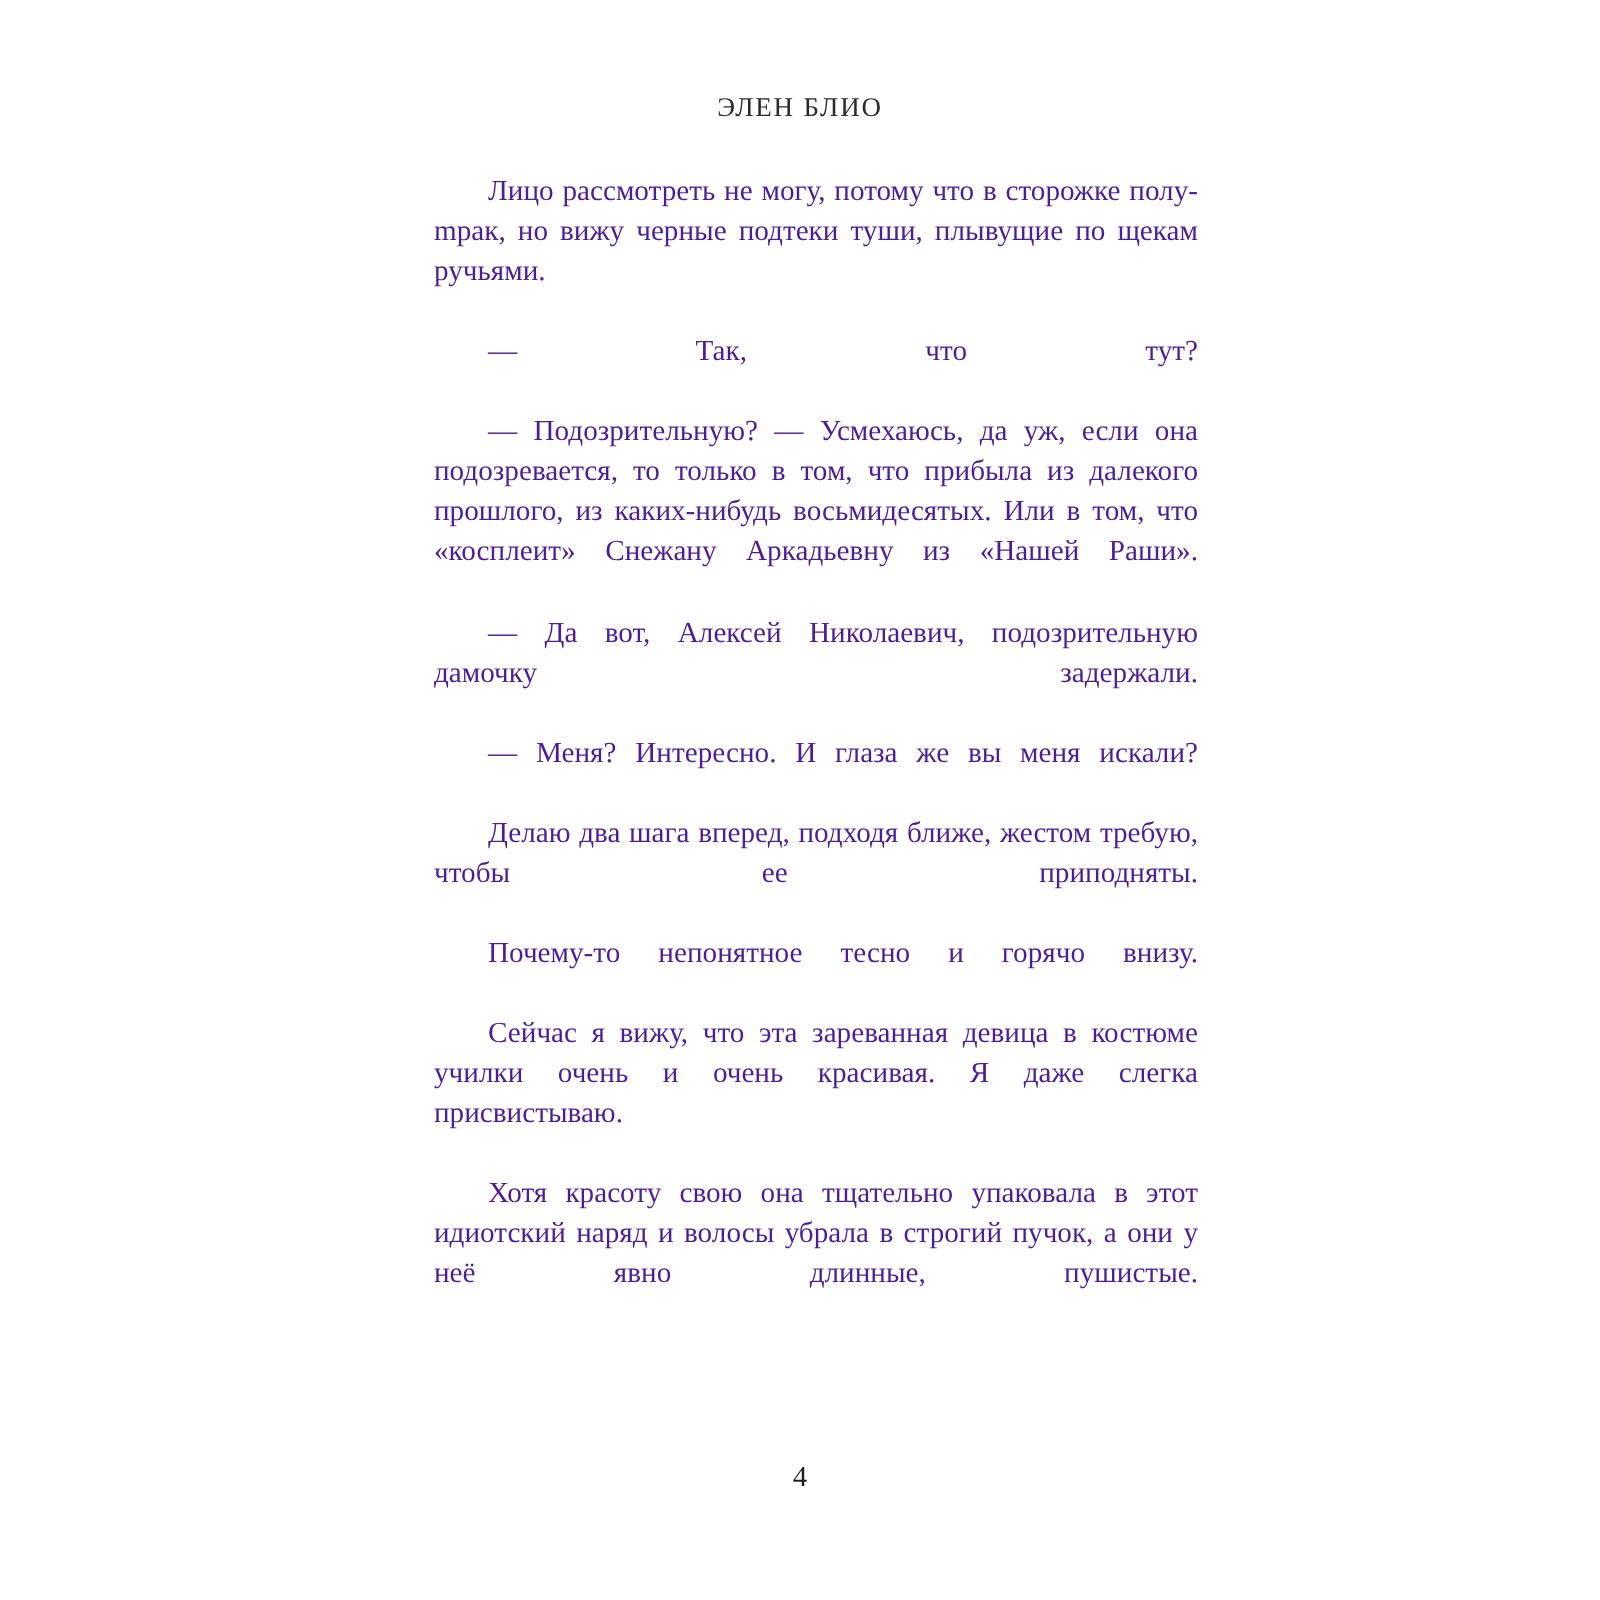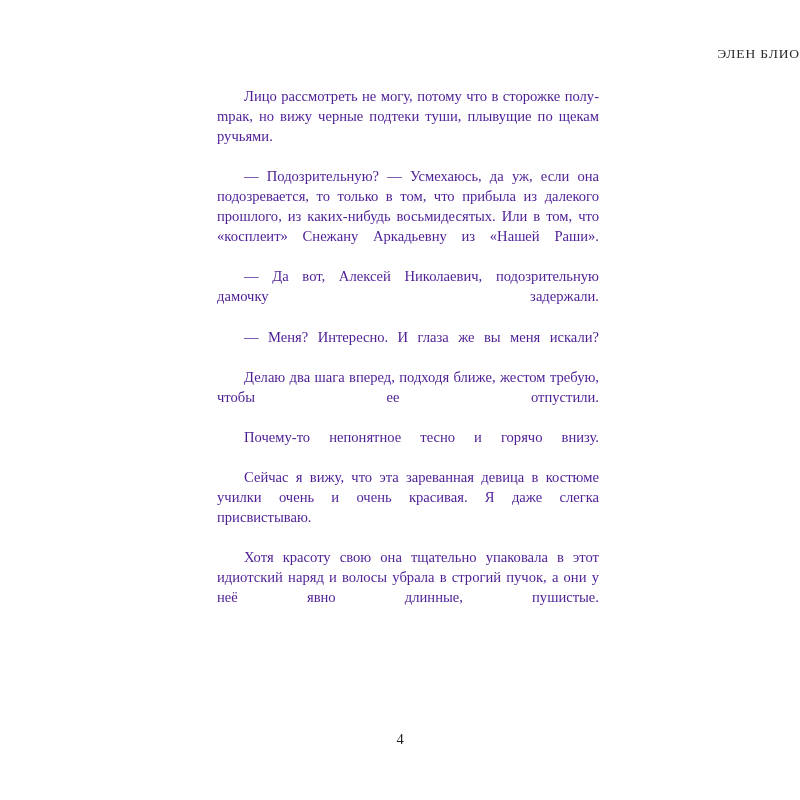--- a/index.html
+++ b/index.html
@@ -24,21 +24,21 @@
     background: #ffffff;
     box-sizing: border-box;
   }
 
   
   .running-head {
     position: absolute;
     top: 46px;
     left: 0;
     width: 800px;
-    text-align: right;
+    text-align: center;
     font-size: 13.5px;
     letter-spacing: 0.9px;
     color: #2a2a2a;
     font-weight: 400;
   }
 
   
   .text-column {
     position: absolute;
     top: 86px;
@@ -79,24 +79,25 @@
 </style>
 </head>
 <body>
 
 <div class="page">
 
   <div class="running-head">ЭЛЕН БЛИО</div>
 
   <div class="text-column">
       <p class="para">Лицо рассмотреть не могу, потому что в сторожке полу­mрак, но вижу черные подтеки туши, плывущие по щекам ру­чьями.</p>
+      <p class="para">— Так, что тут?</p>
       <p class="para">— Подозрительную? — Усмехаюсь, да уж, если она подо­зревается, то только в том, что прибыла из далекого прошлого, из каких-нибудь восьмидесятых. Или в том, что «косплеит» Снежану Аркадьевну из «Нашей Раши».</p>
       <p class="para">— Да вот, Алексей Николаевич, подозрительную дамочку задержали.</p>
       <p class="para">— Меня? Интересно. И глаза же вы меня искали?</p>
-      <p class="para">Делаю два шага вперед, подходя ближе, жестом требую, чтобы ее отпустили.</p>
+      <p class="para">Делаю два шага вперед, подходя ближе, жестом требую, чтобы ее приподняты.</p>
       <p class="para">Почему-то непонятное тесно и горячо внизу.</p>
       <p class="para">Сейчас я вижу, что эта зареванная девица в костюме учил­ки очень и очень красивая. Я даже слегка присвистываю.</p>
       <p class="para">Хотя красоту свою она тщательно упаковала в этот идиот­ский наряд и волосы убрала в строгий пучок, а они у неё явно длинные, пушистые.</p>
     </div>
 
   <div class="folio">4</div>
 
 </div>
 
 </body></html>

